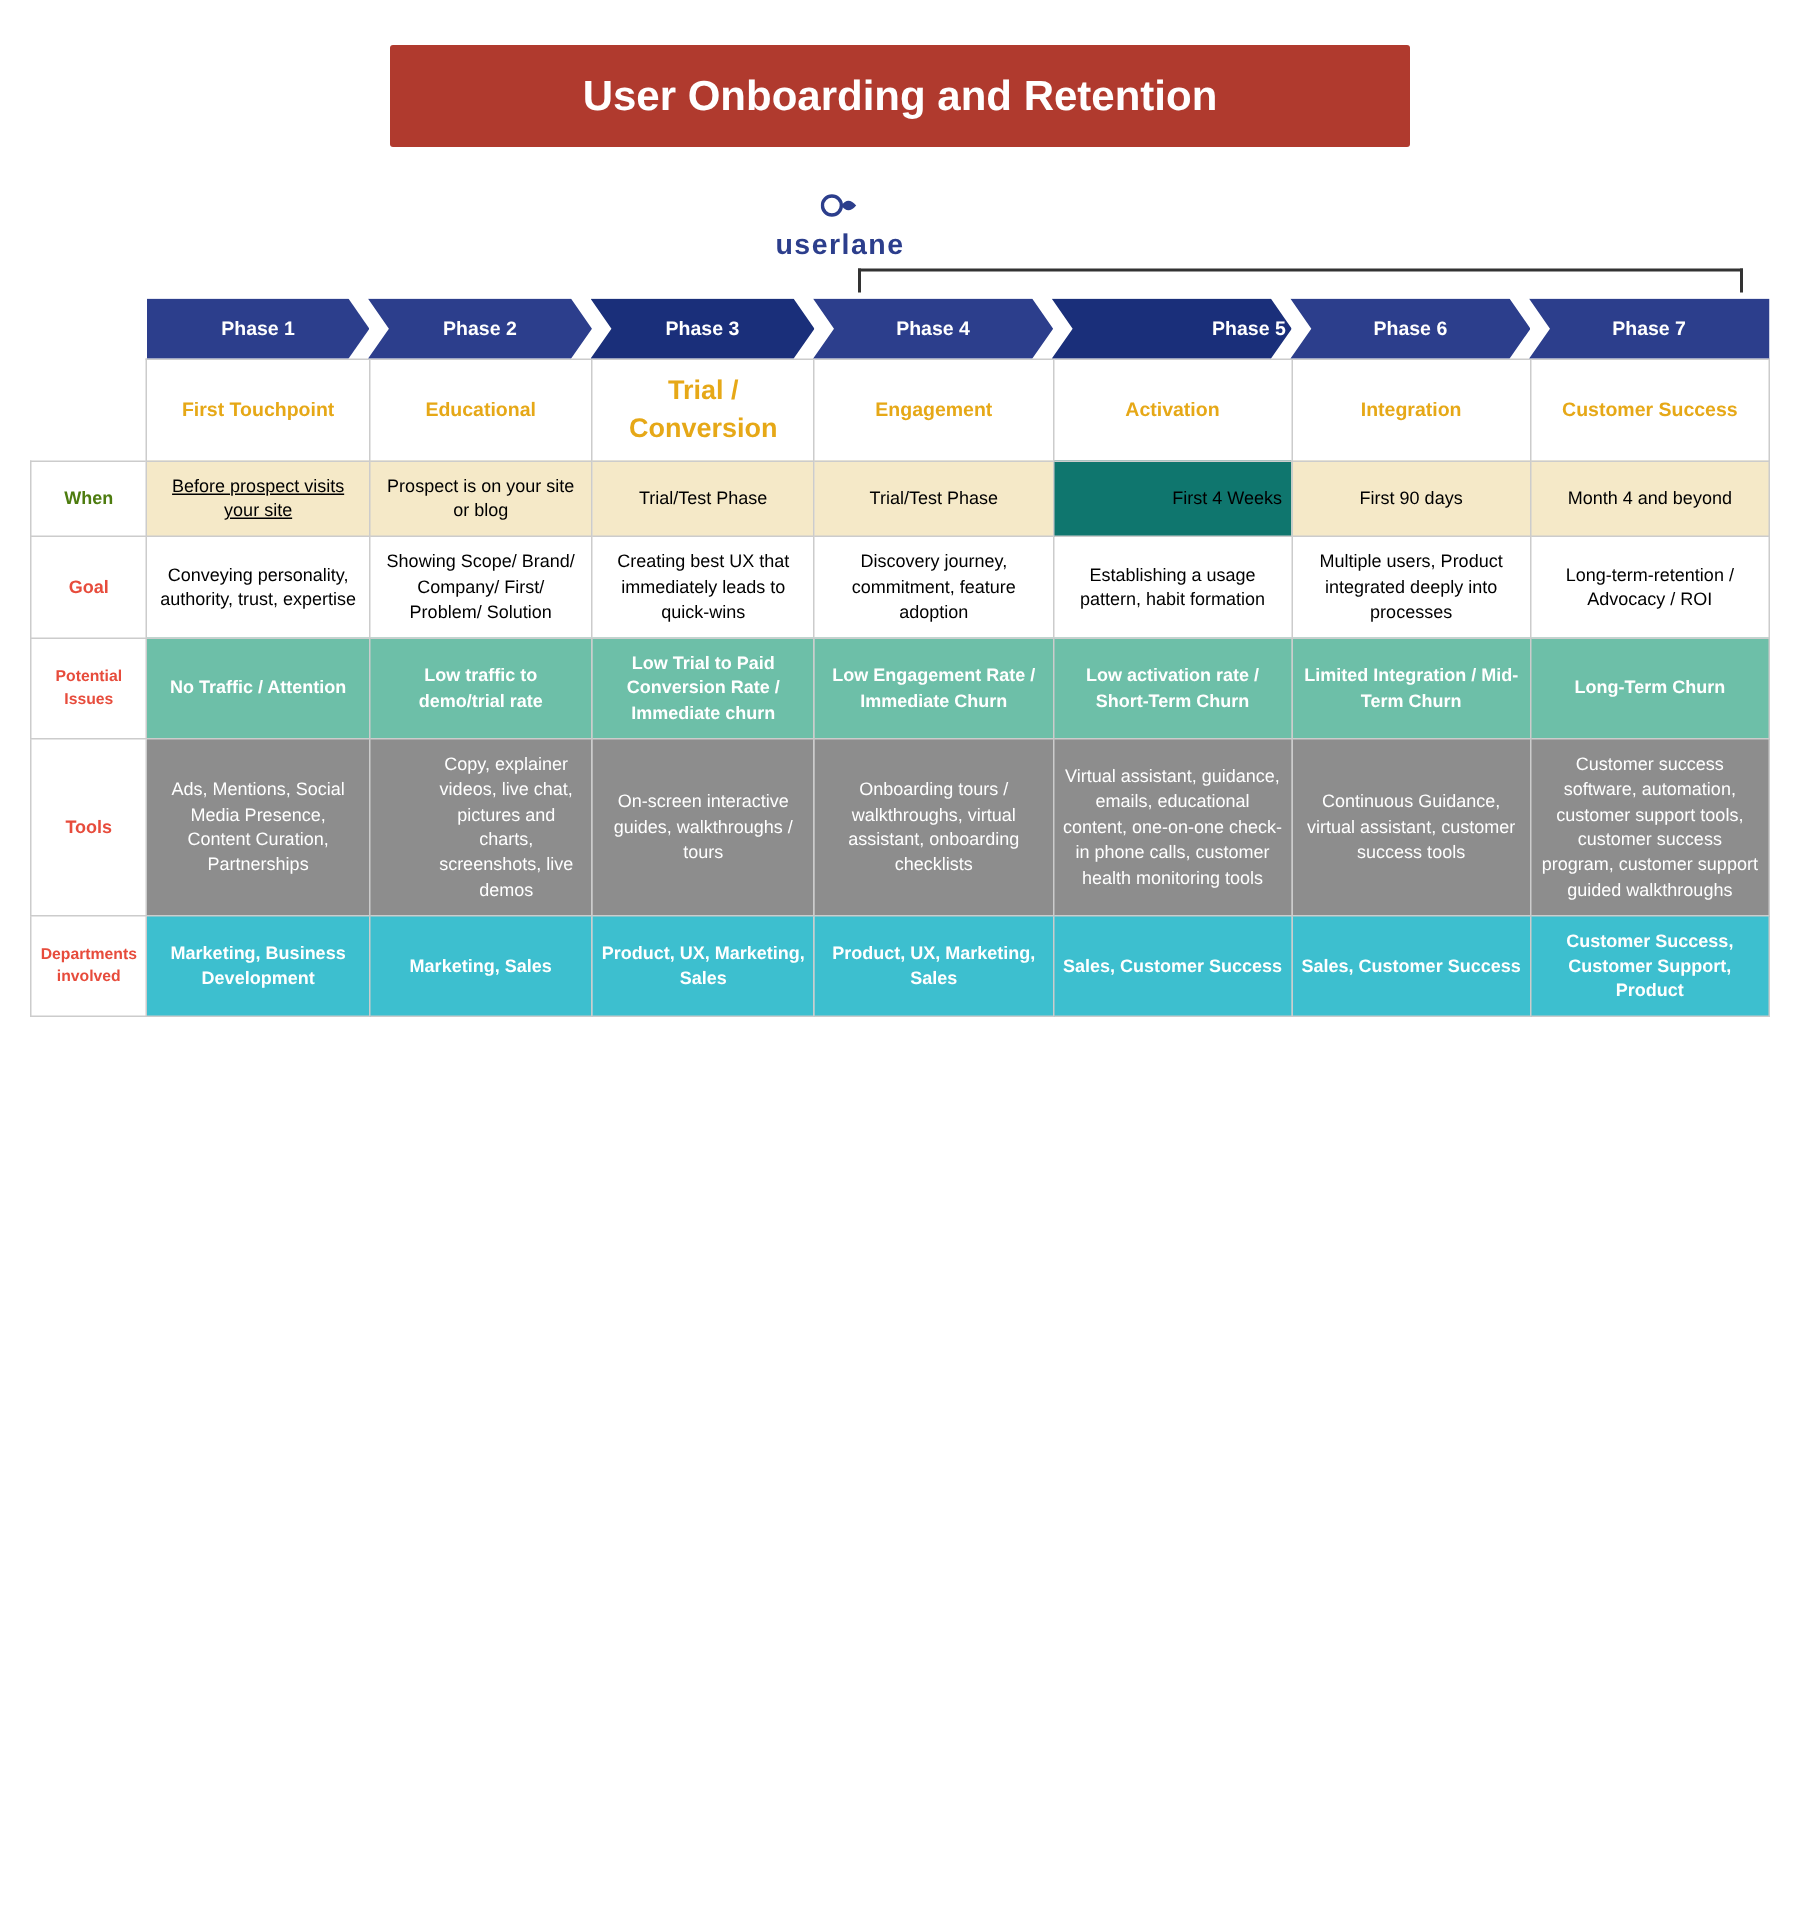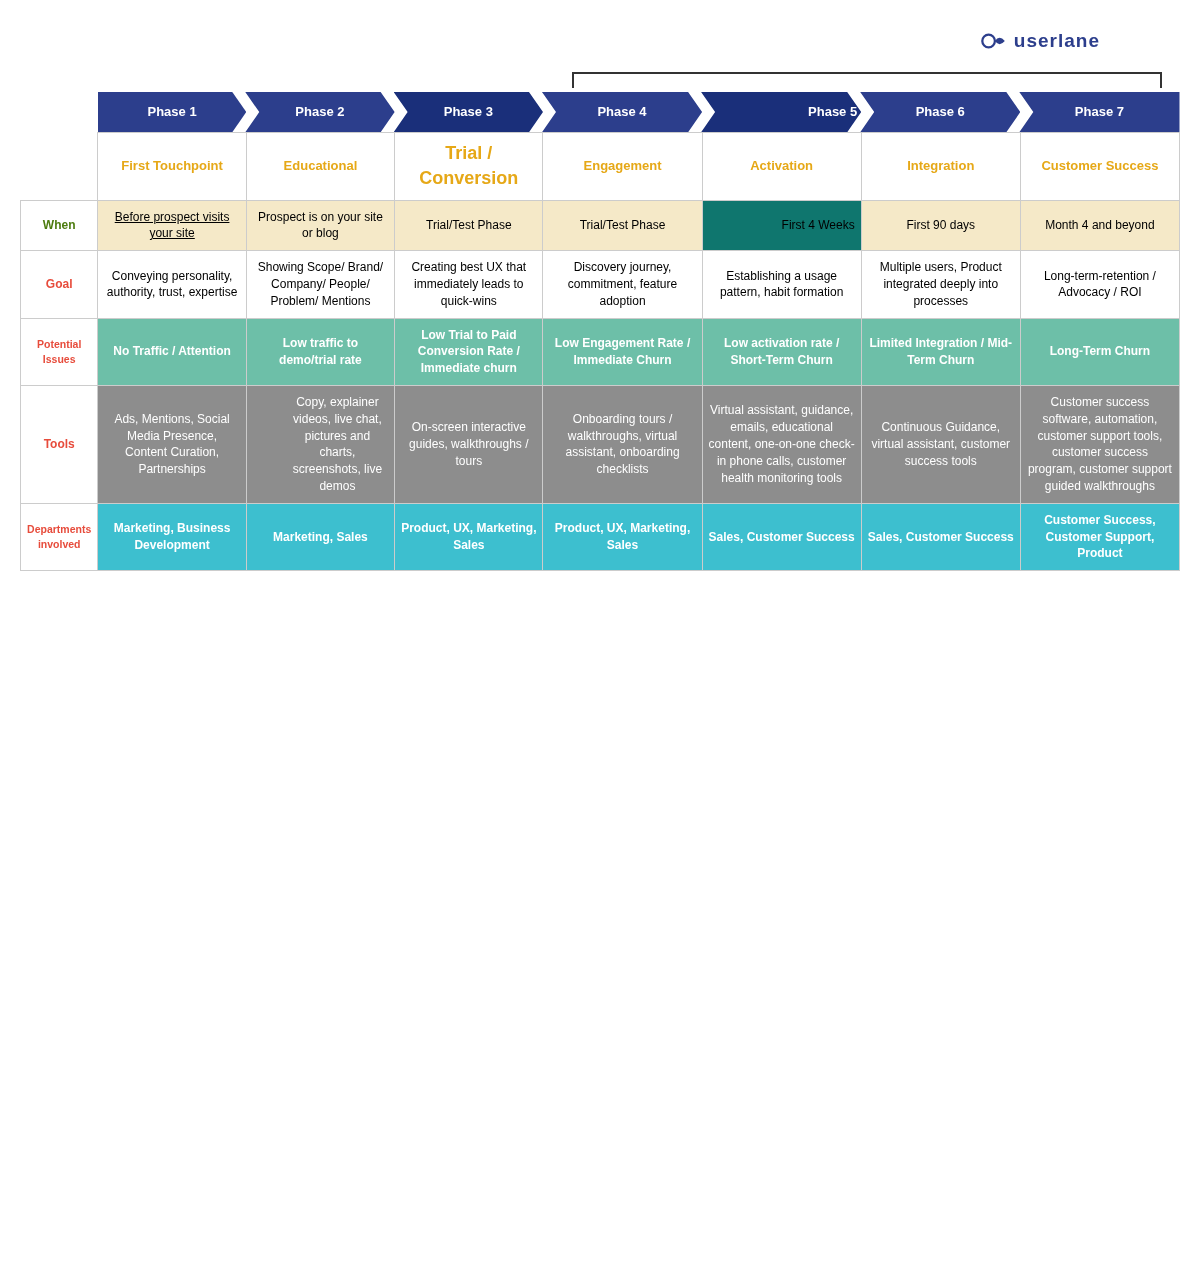--- a/index.html
+++ b/index.html
@@ -76,23 +76,26 @@
       color: #e74c3c;
       font-weight: bold;
       font-size: 11.5px;
     }
   </style>
 </head>
 <body>
 
 <div class="page-wrapper">
 
+  <div style="text-align:center; margin-bottom:28px;">
+    <div class="title-box">User Onboarding and Retention</div>
+  </div>
 
   <div style="width:100%; position:relative; margin-bottom:4px;">
-    <div style="display:flex; justify-content:flex-end; align-items:center; gap:7px; padding-right:80px; margin-bottom:20px;">
+    <div style="display:flex; justify-content:flex-end; align-items:center; gap:7px; padding-right:80px; margin-bottom:4px;flex-direction:column;">
       <svg class="userlane-icon" width="28" height="20" viewBox="0 0 28 20" fill="none" xmlns="http://www.w3.org/2000/svg">
         <circle cx="8" cy="10" r="7" stroke="#2c3e8c" stroke-width="2.5" fill="none"></circle>
         <path d="M15 10 Q20 3 26 10 Q20 17 15 10Z" fill="#2c3e8c"></path>
       </svg>
       <span style="font-size:19px; font-weight:bold; color:#2c3e8c; letter-spacing:1px;">userlane</span>
     </div>
 
     <div style="display:flex; justify-content:flex-end; padding-right:18px;">
       <div style="width:590px; height:16px; border-top:2.5px solid #333; border-left:2.5px solid #333; border-right:2.5px solid #333;"></div>
     </div>
@@ -168,21 +171,21 @@
       <td style="background:#f5e9c8;">Trial/Test Phase</td>
       <td style="background:#f5e9c8;">Trial/Test Phase</td>
       <td style="background:#0f766e;text-align:right;">First 4 Weeks</td>
       <td style="background:#f5e9c8;margin-top:42px;">First 90 days</td>
       <td style="background:#f5e9c8;">Month 4 and beyond</td>
     </tr>
 
     <tr>
       <td class="label-cell">Goal</td>
       <td style="background:#fff;">Conveying personality, authority, trust, expertise</td>
-      <td style="background:#fff;">Showing Scope/ Brand/ Company/ People/ Problem/ Mentions</td>
+      <td style="background:#fff;">Showing Scope/ Brand/ Company/ First/ Problem/ Solution</td>
       <td style="background:#fff;">Creating best UX that immediately leads to quick-wins</td>
       <td style="background:#fff;">Discovery journey, commitment, feature adoption</td>
       <td style="background:#fff;">Establishing a usage pattern, habit formation</td>
       <td style="background:#fff;">Multiple users, Product integrated deeply into processes</td>
       <td style="background:#fff;">Long-term-retention / Advocacy / ROI</td>
     </tr>
 
     <tr>
       <td class="label-cell" style="font-size:10.5px;">Potential Issues</td>
       <td style="background:#6dbfa8; color:#fff; font-weight:bold;">No Traffic / Attention</td>

